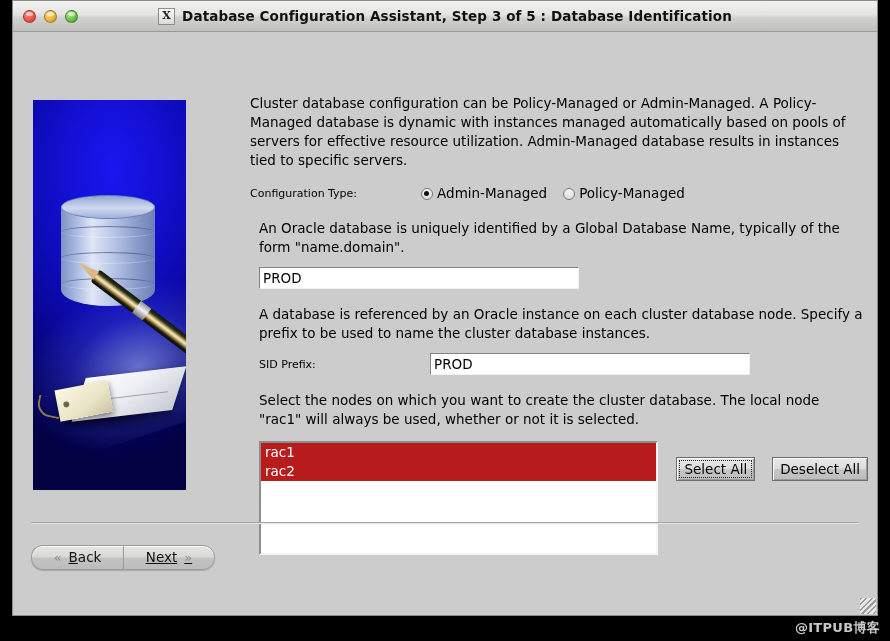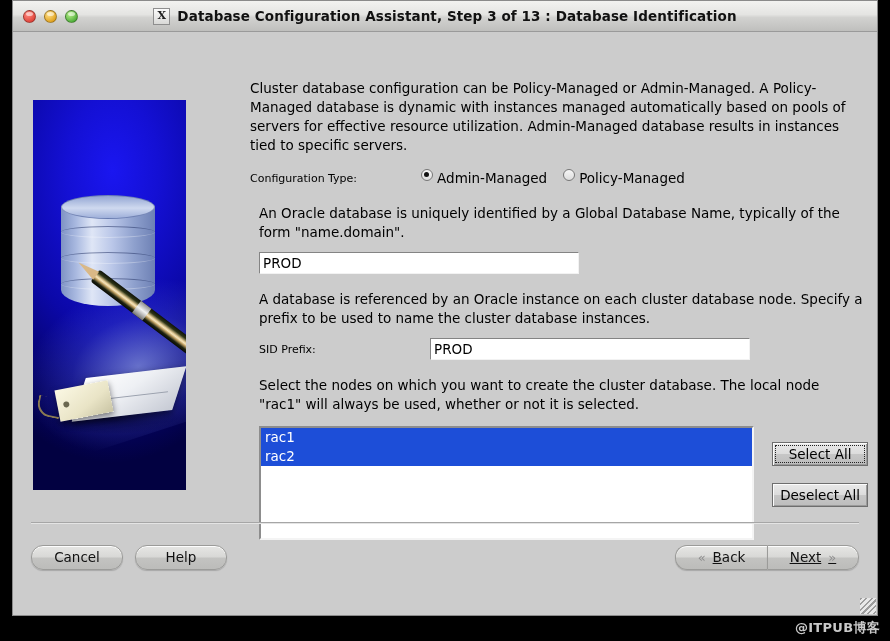--- a/index.html
+++ b/index.html
@@ -210,21 +210,21 @@
     position: absolute;
     left: 10px; top: 300px;
     width: 135px; height: 34px;
     background: radial-gradient(ellipse at 50% 50%, rgba(0,0,30,.62) 0%, rgba(0,0,40,0) 72%);
   }
 
   
   .form {
     position: absolute;
     left: 237px;
-    top: 47px;
+    top: 62px;
     width: 618px;
     color: #000;
     font-size: 13.5px;
     line-height: 19px;
   }
   .para {
     margin: 0 0 0 0;
     width: 613px;
   }
   .para.indent { margin-left: 9px; width: 604px; }
@@ -240,21 +240,21 @@
 
   
   .radio-group {
     display: flex;
     align-items: center;
     gap: 16px;
     margin-left: 64px;
   }
   .radio-item {
     display: flex;
-    align-items: flex-start;
+    align-items: center;
     gap: 4px;
     cursor: default;
   }
   .radio {
     width: 12px; height: 12px;
     border-radius: 50%;
     background: linear-gradient(to bottom, #f6f6f6, #dcdcdc);
     border: 1px solid #777;
     box-sizing: border-box;
     position: relative;
@@ -300,21 +300,21 @@
     overflow: hidden;
   }
   .listitem {
     font-size: 13.5px;
     line-height: 19px;
     padding: 0 0 0 4px;
     color: #000;
     cursor: default;
   }
   .listitem.sel {
-    background: #1d4ed8;
+    background: #b91c1c;
     color: #ffffff;
   }
 
   
   .sqbtn {
     background: linear-gradient(to bottom, #e9e9e9 0%, #dcdcdc 48%, #c6c6c6 52%, #bdbdbd 100%);
     border: 1px solid #6e6e6e;
     box-shadow: inset 1px 1px 0 #fbfbfb, inset -1px -1px 0 #9a9a9a;
     font-family: "DejaVu Sans", "Liberation Sans", sans-serif;
     font-size: 13.5px;
@@ -408,21 +408,21 @@
 <div class="window">
 
   <div class="titlebar">
     <div class="traffic">
       <div class="dot red"></div>
       <div class="dot yellow"></div>
       <div class="dot green"></div>
     </div>
     <div class="title-center">
       <div class="xicon">X</div>
-      <div class="title-text">Database Configuration Assistant, Step 3 of 13 : Database Identification</div>
+      <div class="title-text">Database Configuration Assistant, Step 3 of 5 : Database Identification</div>
     </div>
   </div>
 
   <div class="content">
 
     <div class="sidegraphic">
       <div class="glow"></div>
       <div class="shadow-floor"></div>
       <div class="cyl">
         <div class="cyl-body">
@@ -490,35 +490,31 @@
 
       <div class="para indent">Select the nodes on which you want to create the cluster database. The local node "rac1" will always be used, whether or not it is selected.</div>
 
       <div class="sp12"></div>
 
       <div class="row" style="margin-left:9px; align-items:flex-start">
         <div class="listbox">
           <div class="listitem sel">rac1</div>
           <div class="listitem sel">rac2</div>
         </div>
-        <div style="display:flex; flex-direction:column; gap:17px; margin-left:18px; padding-top:16px;">
+        <div style="display:flex; flex-direction:row; gap:17px; margin-left:18px; padding-top:16px;">
           <button class="sqbtn focused">Select All</button>
           <button class="sqbtn">Deselect All</button>
         </div>
       </div>
 
     </div>
 
     <div class="sep"></div>
 
     <div class="footer">
-      <div class="footer-left">
-        <button class="pill">Cancel</button>
-        <button class="pill">Help</button>
-      </div>
       <div class="nav-pair">
         <button class="pill">
           <span class="chev">«</span>
           <span><span class="mn">B</span><span>ack</span></span>
         </button>
         <button class="pill">
           <span><span class="mn">N</span><span>ext</span></span>
           <span class="chev">»</span>
         </button>
       </div>

